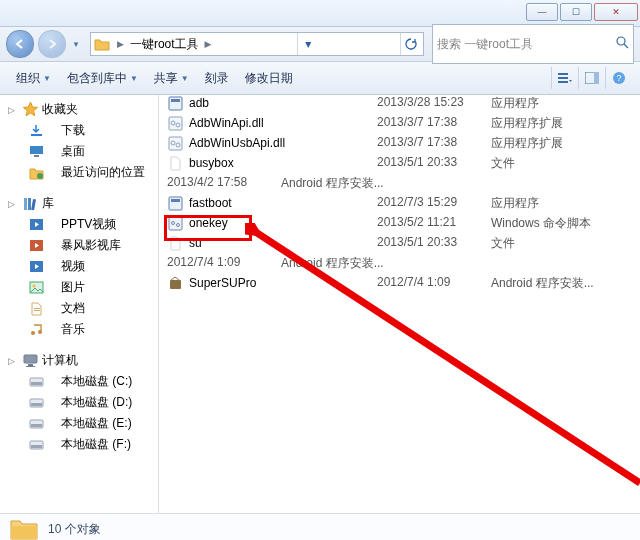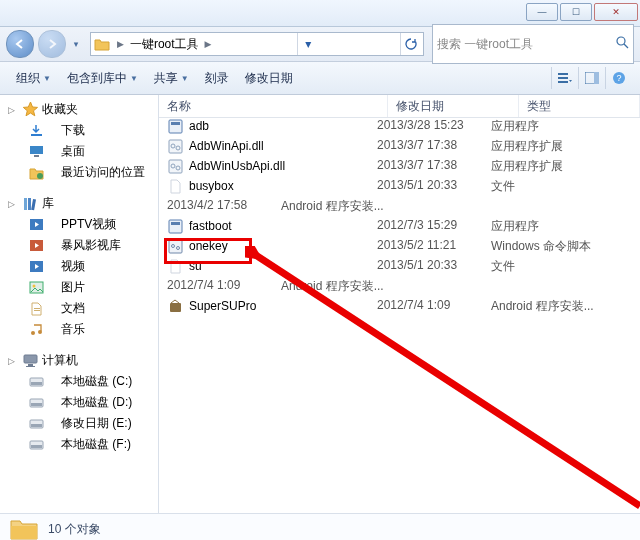--- a/index.html
+++ b/index.html
@@ -285,41 +285,36 @@
               </span>
               <span>本地磁盘 (D:)</span>
             </div>
             <div class="side-item">
               <span class="icon16">
                 <svg width="15" height="12" viewBox="0 0 15 12">
                   <rect x="1" y="2" width="13" height="8" rx="1" fill="#e6eaef" stroke="#9aa6b5"></rect>
                   <rect x="2" y="6" width="11" height="3" fill="#9aa6b5"></rect>
                 </svg>
               </span>
-              <span>修改日期 (E:)</span>
+              <span>本地磁盘 (E:)</span>
             </div>
             <div class="side-item">
               <span class="icon16">
                 <svg width="15" height="12" viewBox="0 0 15 12">
                   <rect x="1" y="2" width="13" height="8" rx="1" fill="#e6eaef" stroke="#9aa6b5"></rect>
                   <rect x="2" y="6" width="11" height="3" fill="#9aa6b5"></rect>
                 </svg>
               </span>
               <span>本地磁盘 (F:)</span>
             </div>
           </div>
       </div>
     </div>
 
     <div class="filelist">
-      <div class="cols">
-        <div class="col name">名称</div>
-        <div class="col date">修改日期</div>
-        <div class="col type">类型</div>
-      </div>
       <div class="rows" id="rows">
         <div class="highlight-box"></div>
         <svg class="arrow-svg" viewBox="0 0 400 280">
           <defs>
               <marker id="ah" markerWidth="12" markerHeight="12" refX="2" refY="6" orient="auto">
                 <path d="M12 0 L0 6 L12 12 z" fill="#e90000"></path>
               </marker>
             </defs>
           <line x1="395" y1="260" x2="6" y2="6" stroke="#e90000" stroke-width="7" marker-end="url(#ah)"></line>
         </svg>

